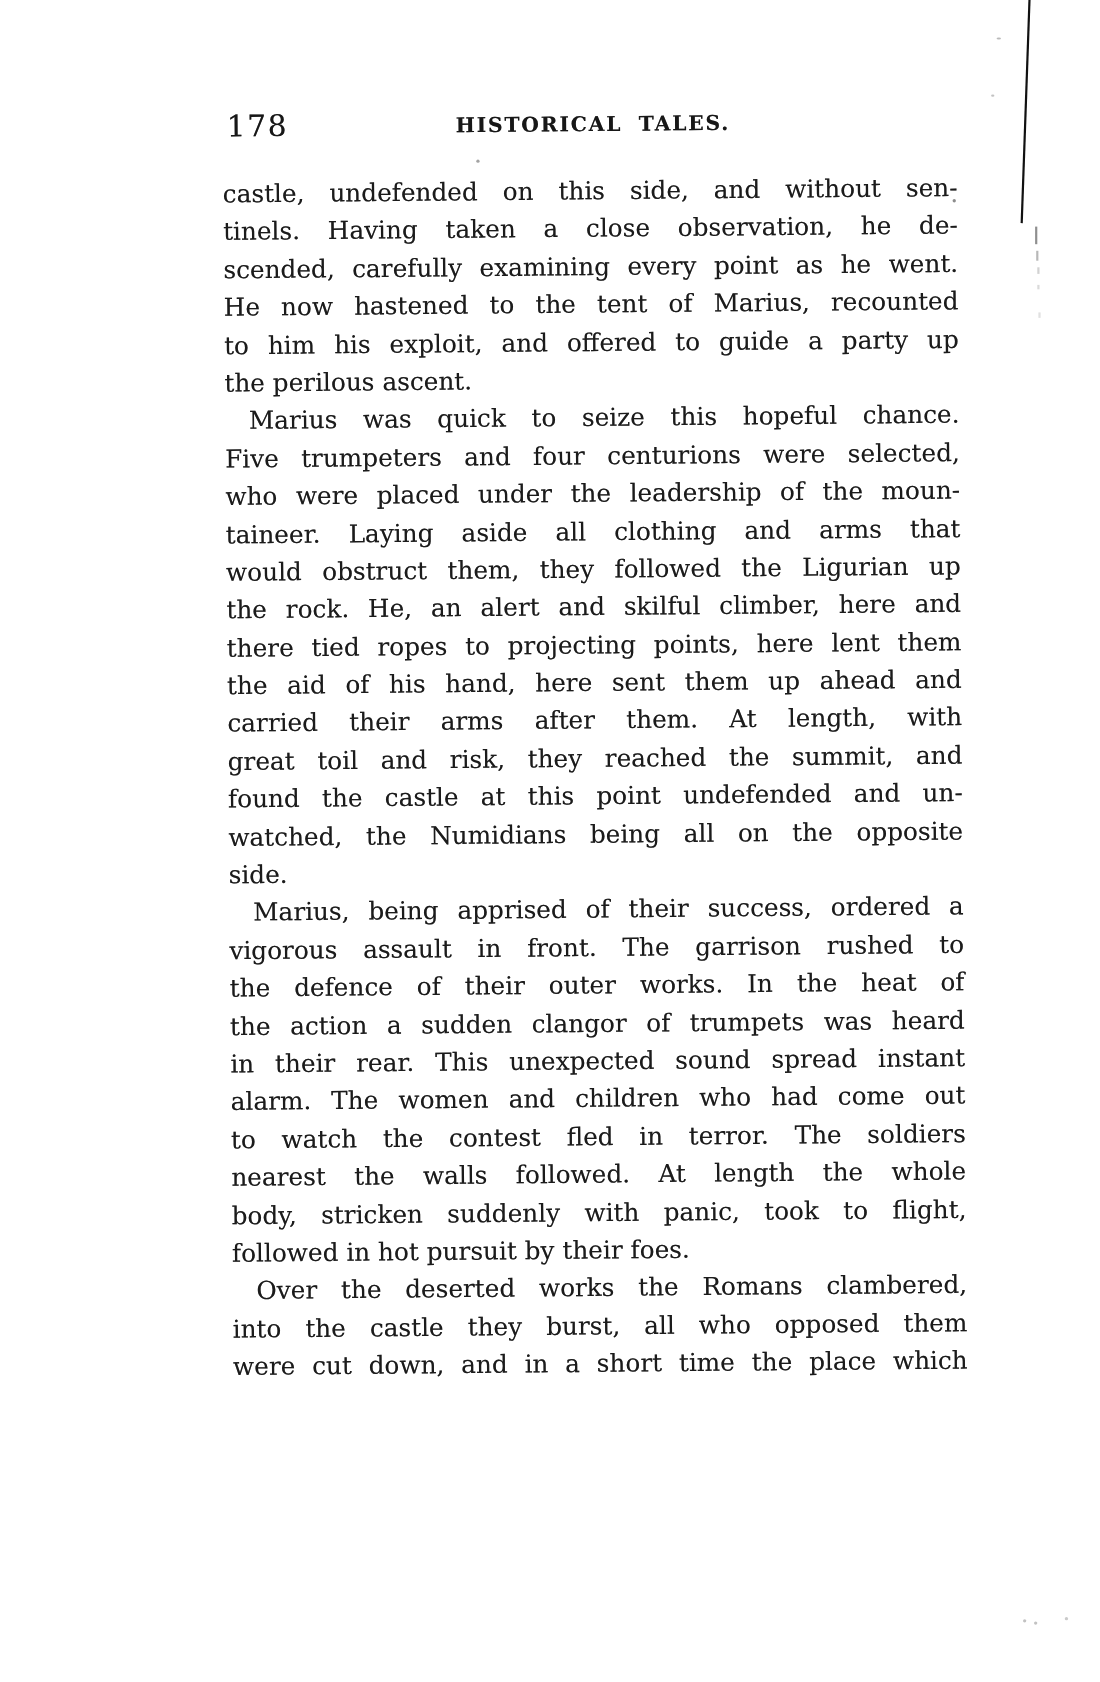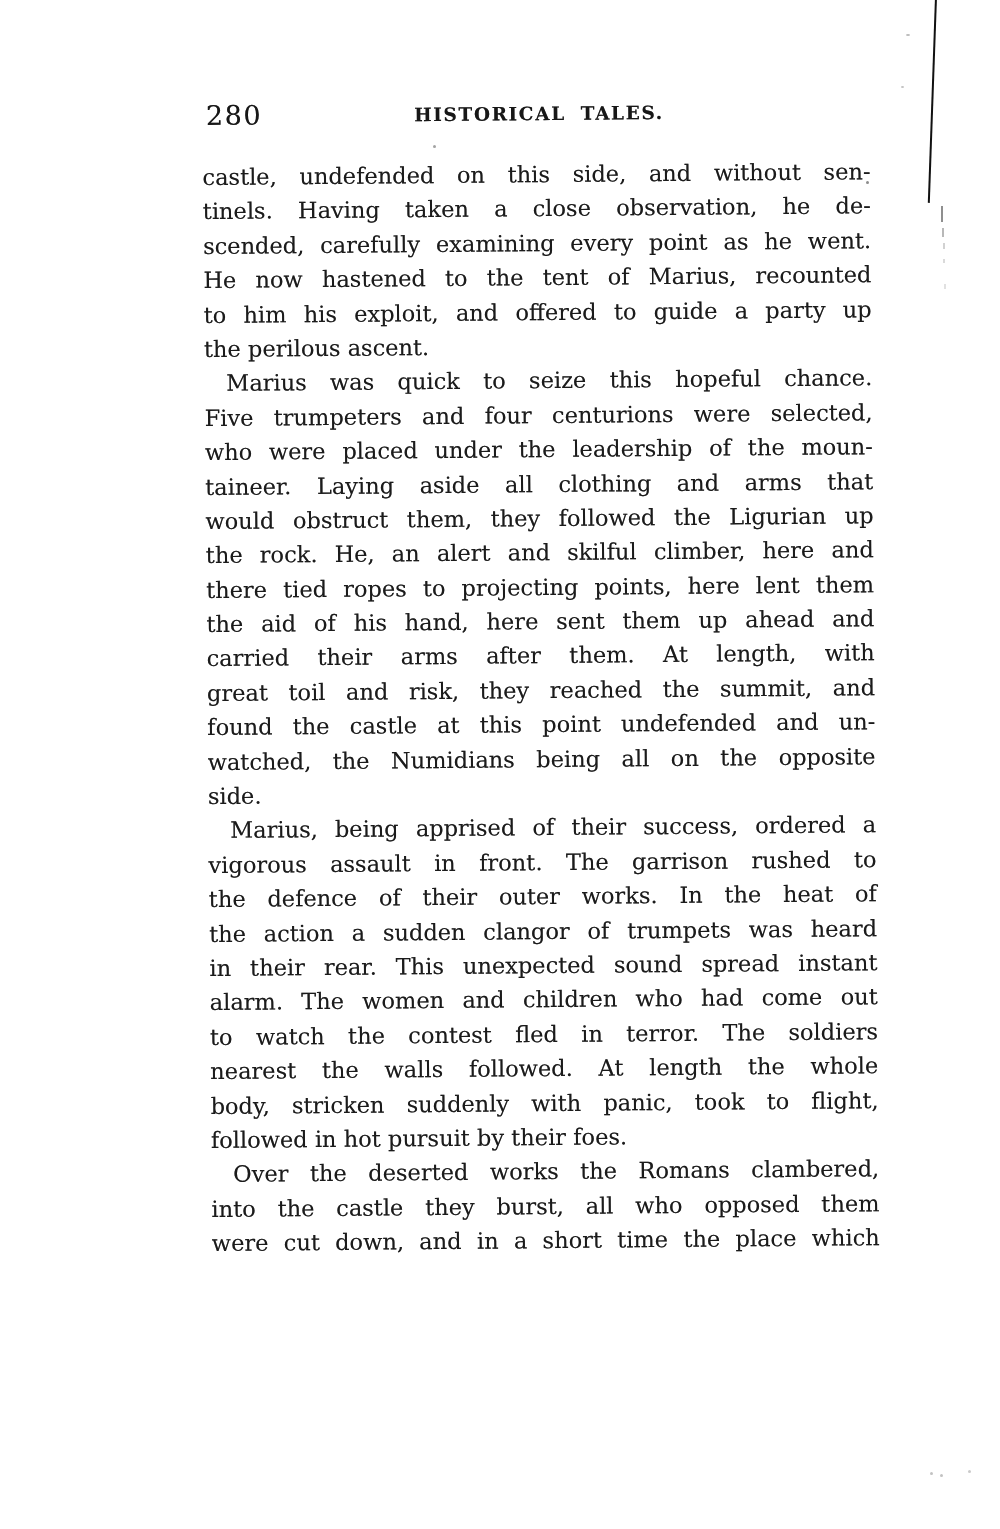--- a/index.html
+++ b/index.html
@@ -87,21 +87,21 @@
   .s4 { left: 866px; top: 181px; width: 3px; height: 3px; opacity: 0.75; }
   .s5 { left: 930px; top: 1472px; width: 3px; height: 3px; opacity: 0.4; }
   .s6 { left: 940px; top: 1474px; width: 3px; height: 3px; opacity: 0.4; }
   .s7 { left: 968px; top: 1470px; width: 3px; height: 3px; opacity: 0.35; }
 </style>
 </head>
 <body>
 
 <div class="page">
   <div class="scan-tilt">
-    <div class="page-num">280</div>
+    <div class="page-num">178</div>
     <div class="running-title">HISTORICAL TALES.</div>
     <div class="text-block">
         <div class="para">
           <div class="line">castle, undefended on this side, and without sen-</div>
           <div class="line">tinels.  Having taken a close observation, he de-</div>
           <div class="line">scended, carefully examining every point as he went.</div>
           <div class="line">He now hastened to the tent of Marius, recounted</div>
           <div class="line">to him his exploit, and offered to guide a party up</div>
           <div class="line flush">the perilous ascent.</div>
         </div>

